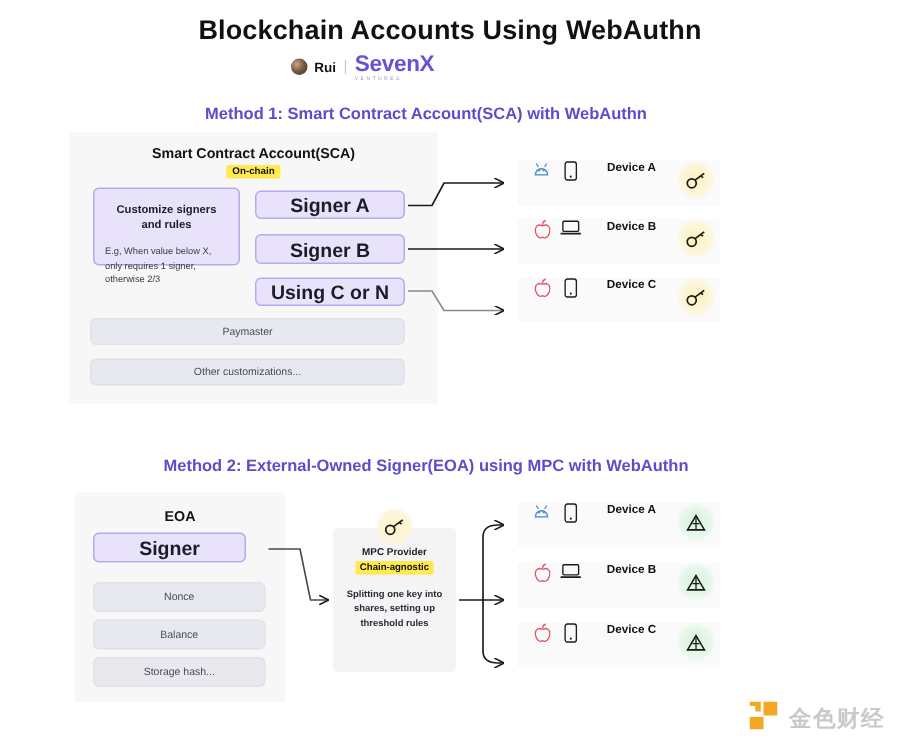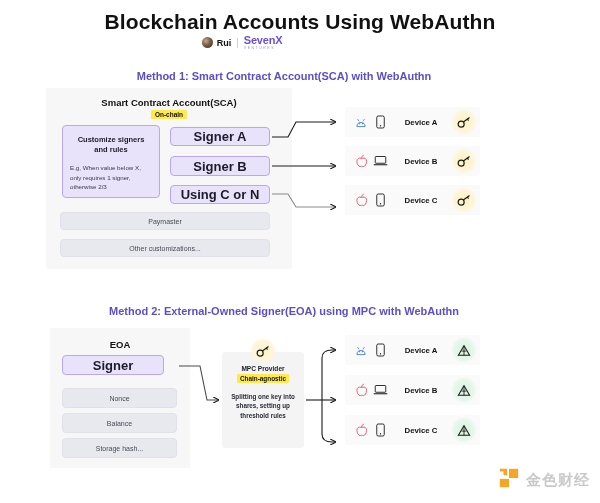--- a/index.html
+++ b/index.html
@@ -10,38 +10,38 @@
     color:#1a1a1a;
     position:relative;
     overflow:hidden;
   }
   .page{position:relative;width:600px;height:503px;}
 
   
   .title{
     position:absolute;left:0;top:10px;width:600px;
     text-align:center;
-    font-size:21px;font-weight:bold;color:#111111;
+    font-size:18px;font-weight:bold;color:#111111;
     letter-spacing:.1px;
   }
   .byline{
     position:absolute;left:0;top:35px;width:484px;
     display:flex;align-items:center;justify-content:center;gap:4px;
     font-size:8.5px;
   }
   .avatar{
     width:11px;height:11px;border-radius:50%;
     background:radial-gradient(circle at 35% 35%,#c9a98a 0%,#7a5c44 45%,#3b2d22 100%);
     display:inline-block;flex:0 0 auto;
   }
   .byline-name{font-weight:bold;color:#111;font-size:9px;}
   .byline-sep{color:#c8c8d0;font-size:10px;padding:0 1px;}
   .sevenx{display:flex;flex-direction:column;line-height:1;}
   .sevenx-main{
-    font-size:11px;font-weight:bold;color:#6b4fd8;letter-spacing:-0.2px;
+    font-size:15px;font-weight:bold;color:#6b4fd8;letter-spacing:-0.2px;
   }
   .sevenx-sub{
     font-size:3.4px;color:#9a8fd0;letter-spacing:1.6px;margin-top:1px;
   }
 
   
   .method-head{
     position:absolute;width:568px;text-align:center;
     font-size:11px;font-weight:bold;color:#5b4ecb;
   }
@@ -70,21 +70,21 @@
     border-radius:4px;display:flex;align-items:center;justify-content:center;
     text-align:center;
   }
   .box-purple{background:#e9e2fb;border:1px solid #b9a8ee;}
   .box-grey{background:#e8e9ef;border:1px solid #e0e1e9;}
   .box-lbl{font-size:13px;font-weight:bold;color:#1c1c28;}
   .box-lbl-light{font-size:7px;color:#4a4a58;font-weight:normal;}
 
   
   #cust-box{
-    left:62px;top:125px;width:98px;height:73px;
+    left:62px;top:125px;width:98px;height:52px;
     flex-direction:column;justify-content:flex-start;padding:9px 7px 0 7px;
   }
   #cust-title{font-size:7.5px;font-weight:bold;color:#1c1c28;line-height:1.35;}
   #cust-desc{
     font-size:6.2px;color:#3a3a46;line-height:1.55;margin-top:8px;text-align:left;
     width:100%;
   }
 
   
   #sig-a{left:170px;top:127px;width:100px;height:19px;}
@@ -120,21 +120,21 @@
     position:absolute;left:250px;top:338px;width:26px;height:26px;
     border-radius:50%;
     background:radial-gradient(circle,#fdf3c8 0%,#fdf6da 55%,rgba(255,255,255,0) 72%);
     display:flex;align-items:center;justify-content:center;
   }
 
   
   .device-row{
     position:absolute;left:345px;width:135px;height:30px;
     background:#fafafa;border-radius:2px;
-    display:flex;align-items:center;
+    display:flex;align-items:flex-start;
   }
   .dev-os{width:20px;display:flex;align-items:center;justify-content:center;margin-left:6px;}
   .dev-hw{width:18px;display:flex;align-items:center;justify-content:center;}
   .dev-name{
     flex:1;text-align:center;font-size:7.8px;font-weight:bold;color:#111;
     padding-left:2px;
   }
   .dev-badge{
     width:26px;height:26px;margin-right:3px;border-radius:50%;
     display:flex;align-items:center;justify-content:center;flex:0 0 auto;

